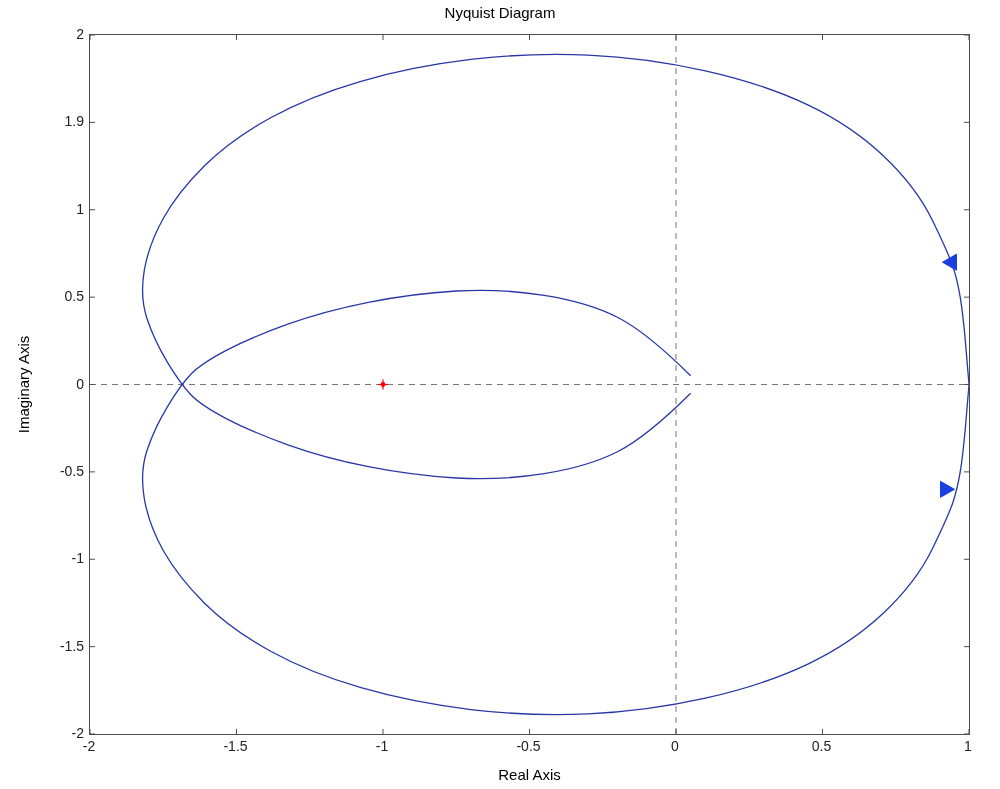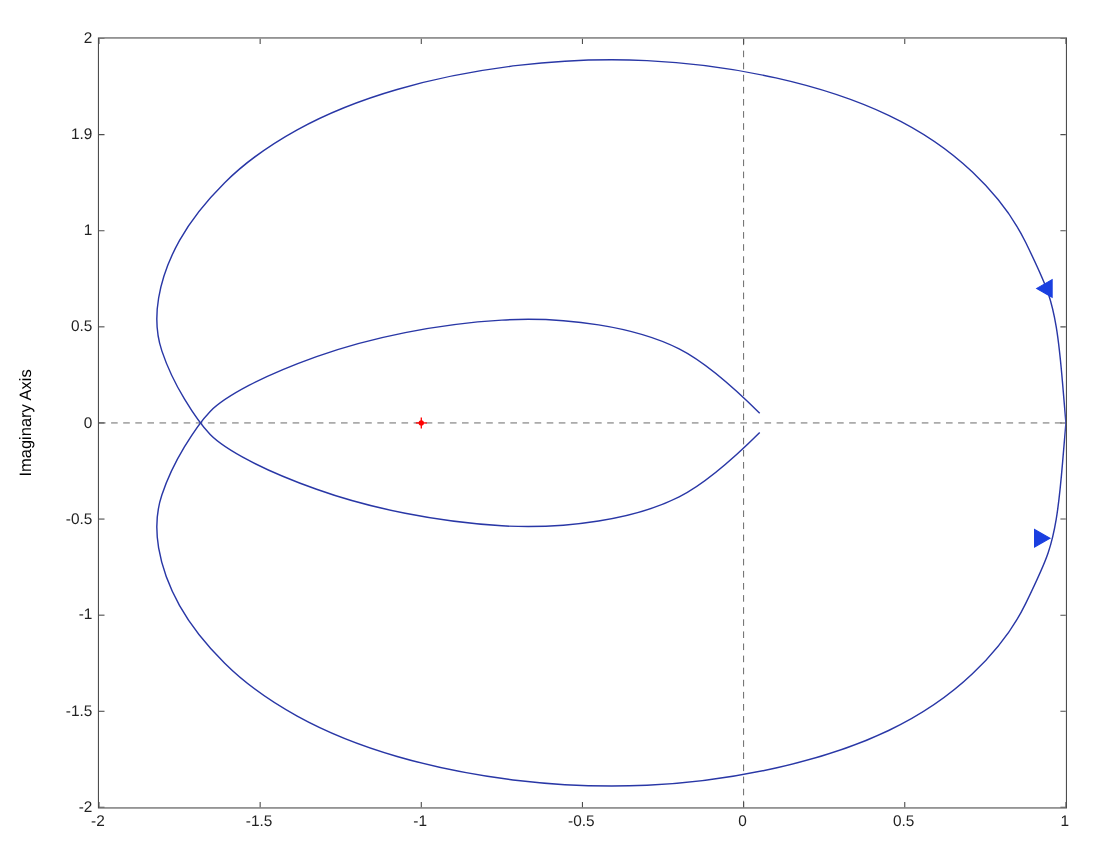--- a/index.html
+++ b/index.html
@@ -74,20 +74,21 @@
     width: 44px;
     left: 40px;
     transform: translateY(-50%);
   }
 </style>
 </head>
 <body>
 
 <div class="figure">
 
+  <div class="title">Nyquist Diagram</div>
 
   <div class="ylabel">
     <span>Imaginary Axis</span>
   </div>
 
   <div class="plot-area">
     <svg class="plot-svg" viewBox="0 0 879 699" preserveAspectRatio="none">
         <line x1="0" y1="349.5" x2="879" y2="349.5" stroke="#555" stroke-width="0.8" stroke-dasharray="6,5"></line>
         <line x1="586" y1="0" x2="586" y2="699" stroke="#555" stroke-width="0.8" stroke-dasharray="6,5"></line>
         <line x1="0" y1="699" x2="0" y2="694" stroke="#4d4d4d" stroke-width="1"></line>
@@ -125,20 +126,21 @@
         <path d="M 600.6499999999999 340.7625 Q 556.6999999999999 297.075 527.4 282.22125 Q 498.09999999999997 267.3675 454.15 260.3775 Q 410.19999999999993 253.3875 366.25 256.00874999999996 Q 322.3 258.63 278.35 267.3675 Q 234.4 276.105 197.775 289.21125 Q 161.15 302.3175 136.24499999999998 315.42375 Q 111.33999999999996 328.53 101.08499999999998 339.015 Q 90.83000000000001 349.5 77.64500000000001 371.34375 Q 64.46 393.1875 57.13499999999999 415.03125 Q 49.80999999999998 436.875 54.204999999999984 463.0875 Q 58.59999999999999 489.29999999999995 73.25 515.5125 Q 87.90000000000002 541.725 114.27000000000001 567.9375 Q 140.64000000000001 594.15 180.195 615.99375 Q 219.75 637.8375 271.025 652.6912500000001 Q 322.3 667.5450000000001 380.9 674.5350000000001 Q 439.5 681.525 498.09999999999997 678.90375 Q 556.6999999999999 676.2825 615.3 663.17625 Q 673.9 650.0699999999999 717.85 629.0999999999999 Q 761.8000000000001 608.13 794.03 577.5487499999999 Q 826.26 546.9675 842.375 513.765 Q 858.49 480.5625 862.885 467.45625 Q 867.28 454.35 870.21 436.875 Q 873.14 419.4 876.0699999999999 384.45 T 879 349.5" fill="none" stroke="#2937a6" stroke-width="1.3"></path>
         <path d="M 600.6499999999999 358.23749999999995 Q 556.6999999999999 401.92499999999995 527.4 416.77874999999995 Q 498.09999999999997 431.63249999999994 454.15 438.62249999999995 Q 410.19999999999993 445.61249999999995 366.25 442.99125 Q 322.3 440.37 278.35 431.6325 Q 234.4 422.895 197.775 409.78875 Q 161.15 396.6825 136.24499999999998 383.57625 Q 111.33999999999996 370.47 101.08499999999998 359.985 Q 90.83000000000001 349.5 77.64500000000001 327.65625 Q 64.46 305.8125 57.13499999999999 283.96875 Q 49.80999999999998 262.125 54.204999999999984 235.9125 Q 58.59999999999999 209.7 73.25 183.48749999999998 Q 87.90000000000002 157.27499999999998 114.27000000000001 131.0625 Q 140.64000000000001 104.85000000000001 180.195 83.00625000000001 Q 219.75 61.162500000000016 271.025 46.30875 Q 322.3 31.454999999999988 380.9 24.465000000000003 Q 439.5 17.475000000000016 498.09999999999997 20.096249999999998 Q 556.6999999999999 22.71749999999998 615.3 35.82374999999999 Q 673.9 48.93000000000001 717.85 69.9 Q 761.8000000000001 90.87 794.03 121.45125000000002 Q 826.26 152.03250000000003 842.375 185.235 Q 858.49 218.4375 862.885 231.54375 Q 867.28 244.64999999999998 870.21 262.125 Q 873.14 279.6 876.0699999999999 314.55 T 879 349.5" fill="none" stroke="#2937a6" stroke-width="1.3"></path>
         <line x1="288" y1="349.5" x2="298" y2="349.5" stroke="#ff0000" stroke-width="1.2"></line>
         <line x1="293" y1="344.5" x2="293" y2="354.5" stroke="#ff0000" stroke-width="1.2"></line>
         <circle cx="293" cy="349.5" r="2.4" fill="#ff0000"></circle>
         <polygon points="866.49,219.175 866.49,235.175 852.49,227.175" fill="#1a3fe0" stroke="#1a3fe0"></polygon>
         <polygon points="850.49,446.35 850.49,462.35 864.49,454.35" fill="#1a3fe0" stroke="#1a3fe0"></polygon>
       </svg>
   </div>
 
+  <div class="xlabel">Real Axis</div>
 
   <div id="x-tick-labels">
       <div class="tick-label x" style="left: 89px;">-2</div>
       <div class="tick-label x" style="left: 235.5px;">-1.5</div>
       <div class="tick-label x" style="left: 382px;">-1</div>
       <div class="tick-label x" style="left: 528.5px;">-0.5</div>
       <div class="tick-label x" style="left: 675px;">0</div>
       <div class="tick-label x" style="left: 821.5px;">0.5</div>
       <div class="tick-label x" style="left: 968px;">1</div>
     </div>

